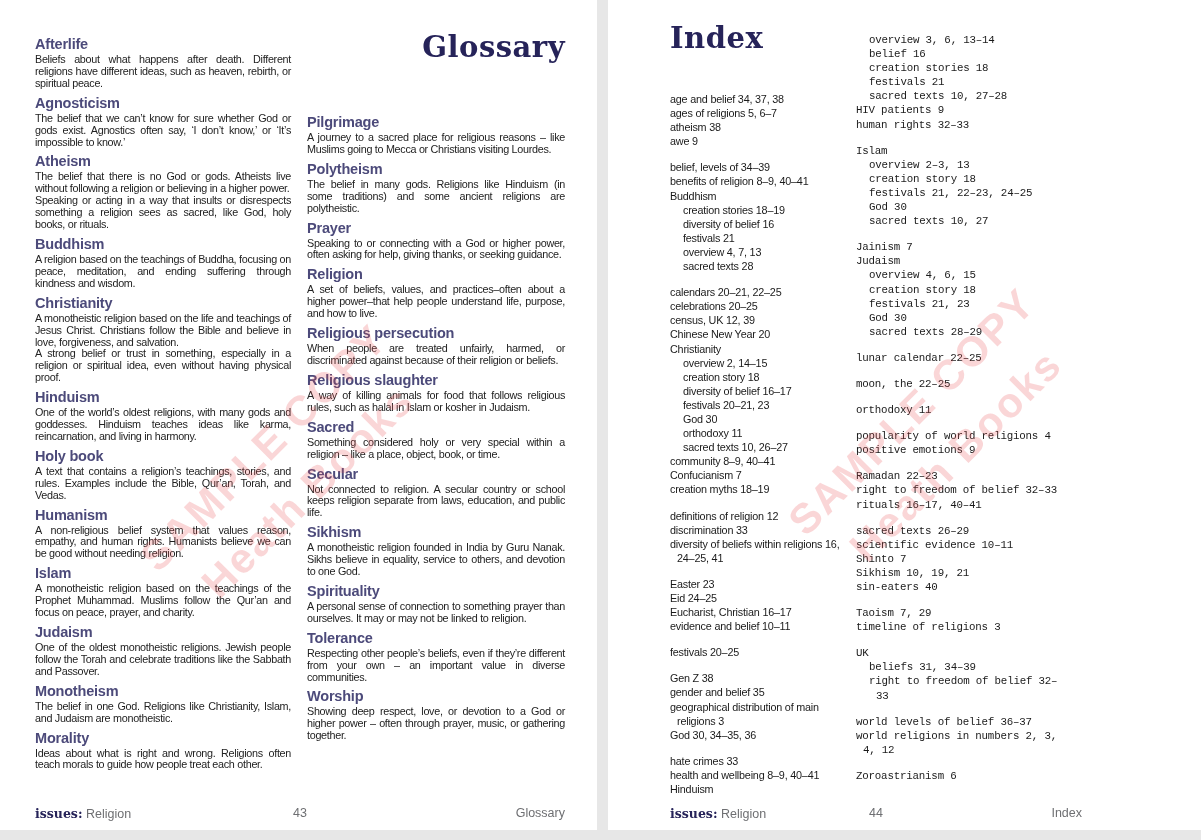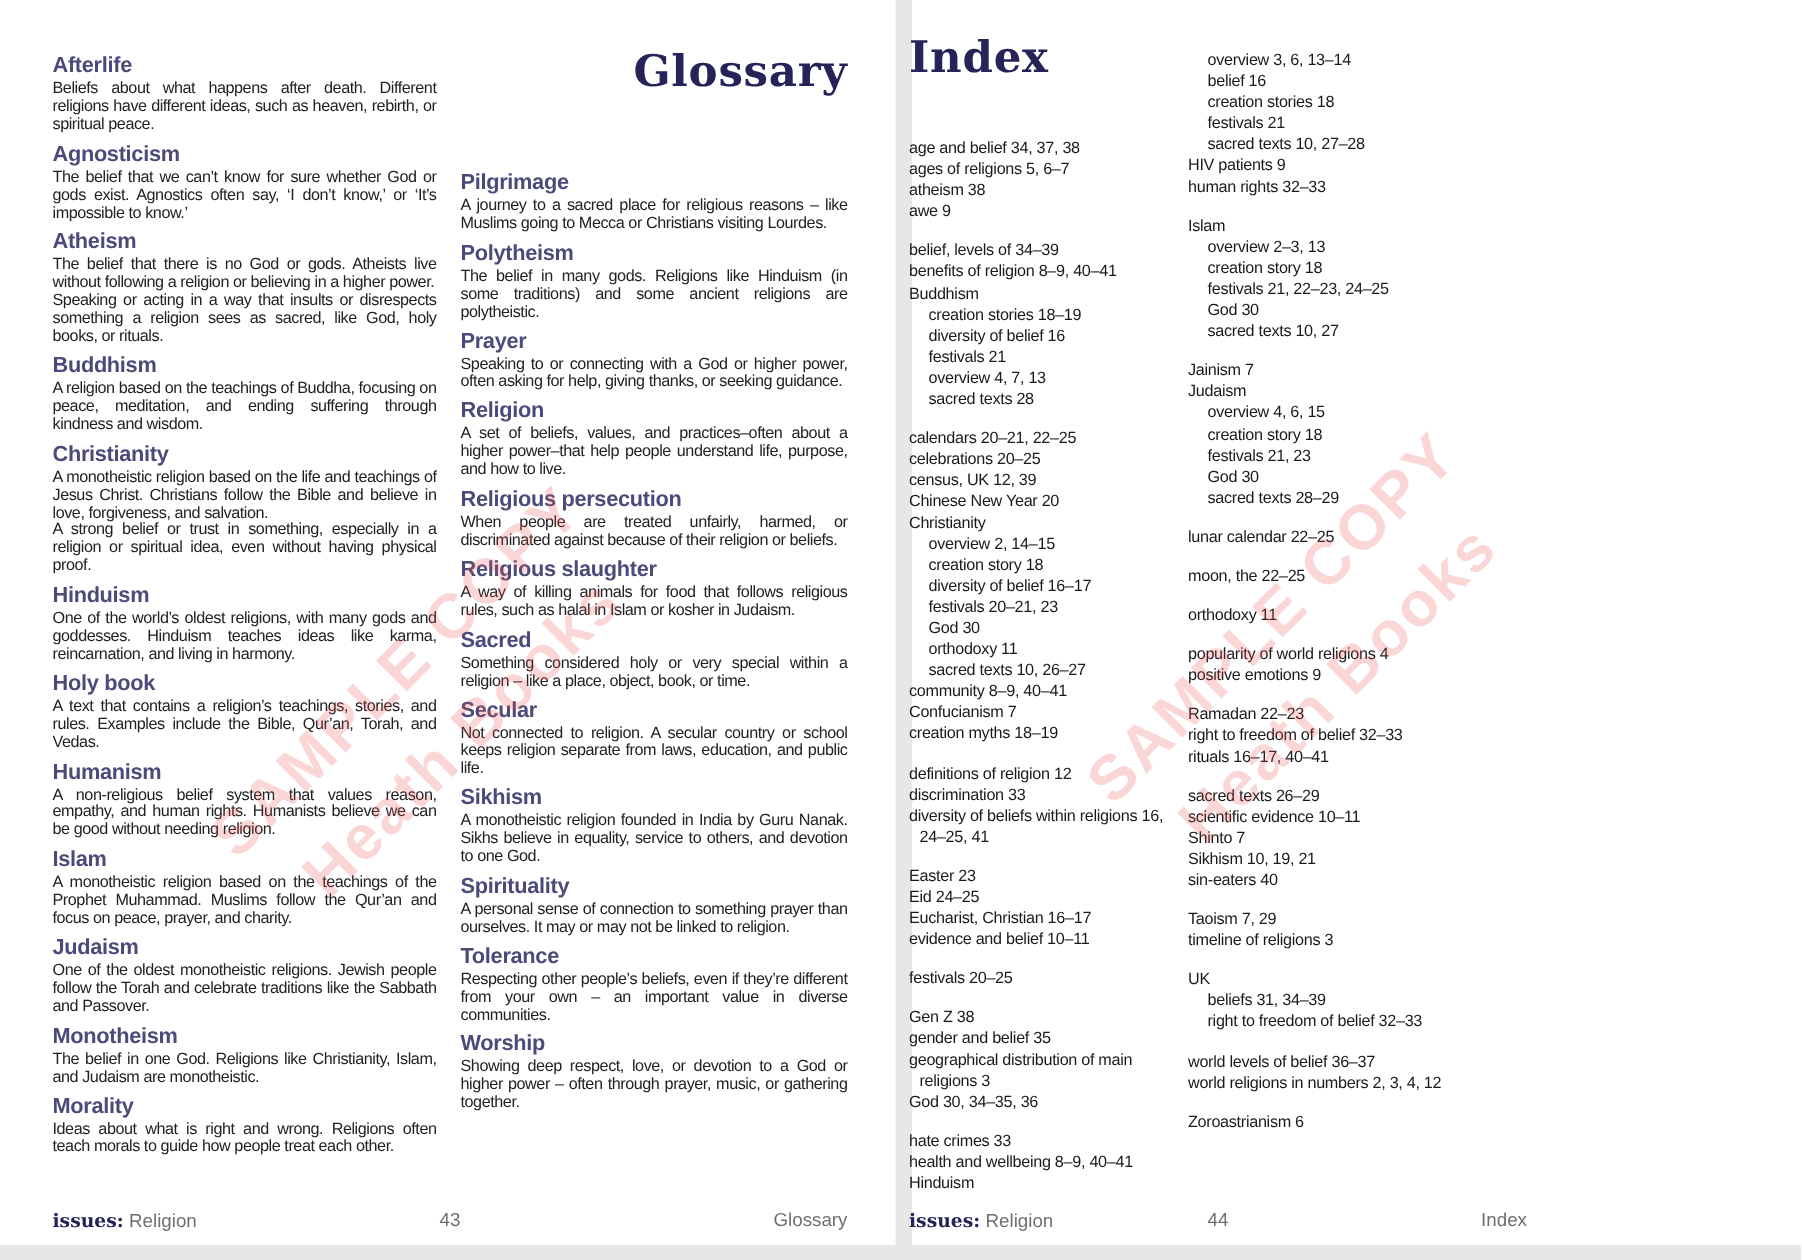--- a/index.html
+++ b/index.html
@@ -2,21 +2,21 @@
 <html style="--navy: #262359; --purple: #4c4a7a; --body: #222222; --gray: #6e6f72;"><head>
 <meta charset="utf-8">
 <style>
   html,body{margin:0;padding:0;background:#ffffff;}
   .spread{
     position:relative;width:1201px;height:840px;background:#fff;overflow:hidden;
     font-family:"Liberation Sans",sans-serif;
   }
   .page{position:absolute;top:0;height:830px;}
   .page.left{left:0;width:597px;}
-  .page.right{left:572px;width:481px;}
+  .page.right{left:636px;width:481px;}
   .gutter{position:absolute;left:597px;top:0;width:11px;height:830px;background:#e7e7e7;}
   .bottom-strip{position:absolute;left:0;top:830px;width:1201px;height:10px;background:#e7e7e7;}
 
   
   .col{position:absolute;top:31px;}
   .col-a{left:35px;width:256px;}
   .col-b{left:307px;width:258px;}
   .big-title{
     font-family:"DejaVu Serif",serif;font-weight:bold;color:var(--navy,#262359);
     margin:0;letter-spacing:0.5px;
@@ -28,21 +28,21 @@
   }
   .g-def{
     font-size:10.8px;line-height:11.9px;letter-spacing:-0.3px;margin:0;
     text-align:justify;color:var(--body,#222222);
   }
 
   
   .index-title{position:absolute;left:34px;top:22px;font-size:29px;line-height:33px;}
   .ix-col{position:absolute;}
   .ix-col1{left:34px;top:92px;width:182px;}
-  .ix-col2{left:220px;top:33px;width:205px;}
+  .ix-col2{left:220px;top:33px;width:205px;font-family:Liberation Mono, monospace;}
   .ix-line{
     font-size:10.8px;line-height:14.1px;letter-spacing:-0.2px;color:#1a1a1a;
     padding-left:7px;text-indent:-7px;
   }
   .ix-line.ind1{margin-left:13px;}
   .ix-gap{height:12px;}
 
   
   .pg-footer{position:absolute;top:806px;font-size:12.5px;color:var(--gray,#6e6f72);}
   .page.left  .pg-footer{left:35px;right:32px;}

